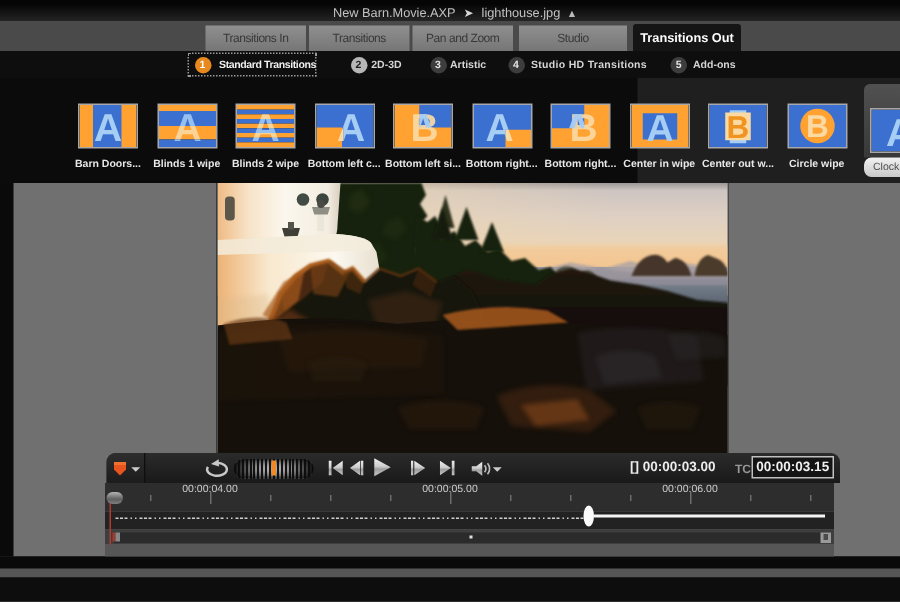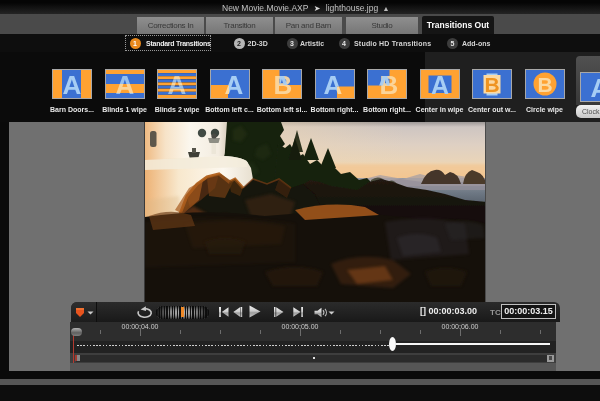--- a/index.html
+++ b/index.html
@@ -5,30 +5,30 @@
   html,body{margin:0;padding:0;}
   body{width:600px;height:401px;position:relative;overflow:hidden;background:#0b0b0b;
        font-family:"Liberation Sans",sans-serif;}
   .abs{position:absolute;}
 </style>
 </head>
 <body>
 
 <div class="abs" style="left:0;top:0;width:600px;height:14px;background:linear-gradient(#050505 20%,#242424);"></div>
 <div class="abs" style="left:222px;top:2.5px;width:260px;height:11px;font-size:8.5px;color:#c2c2c2;">
-  <span>New Movie.Movie.AXP</span>
+  <span>New Barn.Movie.AXP</span>
   <span style="color:#d8d8d8;font-size:8px;padding:0 3px;">➤</span>
   <span>lighthouse.jpg</span>
   <span style="color:#bbb;font-size:7px;">&nbsp;▲</span>
 </div>
 
 <div class="abs" style="left:0;top:14px;width:600px;height:20.5px;background:#4a4a4a;"></div>
-<div class="abs tabrow" style="left:137px;top:16.5px;width:67px;height:17px;background:linear-gradient(#8f8f8f,#767676);color:#383838;font-size:8px;letter-spacing:-0.3px;text-align:center;line-height:17px;">Corrections In</div>
-<div class="abs tabrow" style="left:206px;top:16.5px;width:67px;height:17px;background:linear-gradient(#8f8f8f,#767676);color:#383838;font-size:8px;letter-spacing:-0.3px;text-align:center;line-height:17px;">Transition</div>
-<div class="abs tabrow" style="left:275px;top:16.5px;width:67px;height:17px;background:linear-gradient(#8f8f8f,#767676);color:#383838;font-size:8px;letter-spacing:-0.3px;text-align:center;line-height:17px;">Pan and Barn</div>
+<div class="abs tabrow" style="left:137px;top:16.5px;width:67px;height:17px;background:linear-gradient(#8f8f8f,#767676);color:#383838;font-size:8px;letter-spacing:-0.3px;text-align:center;line-height:17px;">Transitions In</div>
+<div class="abs tabrow" style="left:206px;top:16.5px;width:67px;height:17px;background:linear-gradient(#8f8f8f,#767676);color:#383838;font-size:8px;letter-spacing:-0.3px;text-align:center;line-height:17px;">Transitions</div>
+<div class="abs tabrow" style="left:275px;top:16.5px;width:67px;height:17px;background:linear-gradient(#8f8f8f,#767676);color:#383838;font-size:8px;letter-spacing:-0.3px;text-align:center;line-height:17px;">Pan and Zoom</div>
 <div class="abs tabrow" style="left:346px;top:16.5px;width:72px;height:17px;background:linear-gradient(#8f8f8f,#767676);color:#383838;font-size:8px;letter-spacing:-0.3px;text-align:center;line-height:17px;">Studio</div>
 <div class="abs tabrow" style="left:422px;top:16px;width:72px;height:18.5px;background:#151515;color:#fdfdfd;font-size:8.5px;font-weight:bold;text-align:center;line-height:18px;border-radius:2px 2px 0 0;">Transitions Out</div>
 
 <div class="abs" style="left:0;top:34px;width:600px;height:18px;background:#0e0e0e;"></div>
 <div class="abs" style="left:124.5px;top:34.5px;width:86px;height:16px;border:1px dotted #999999;box-sizing:border-box;"></div>
 <div class="abs numc" style="left:129.5px;top:38px;width:11px;height:11px;border-radius:6px;background:#e8891d;color:#fff;font-size:7px;font-weight:bold;text-align:center;line-height:11px;">1</div>
 <div class="abs" style="left:146px;top:38px;font-size:7px;font-weight:bold;color:#f0f0f0;line-height:11px;letter-spacing:-0.25px;">Standard Transitions</div>
 <div class="abs numc" style="left:233.5px;top:38px;width:11px;height:11px;border-radius:6px;background:#b6b6b6;color:#1c1c1c;font-size:7px;font-weight:bold;text-align:center;line-height:11px;">2</div>
 <div class="abs" style="left:247.5px;top:38px;font-size:7px;font-weight:bold;color:#d5d5d5;line-height:11px;">2D-3D</div>
 <div class="abs numc" style="left:286.5px;top:38px;width:11px;height:11px;border-radius:6px;background:#3d3d3d;color:#e6e6e6;font-size:7px;font-weight:bold;text-align:center;line-height:11px;">3</div>

